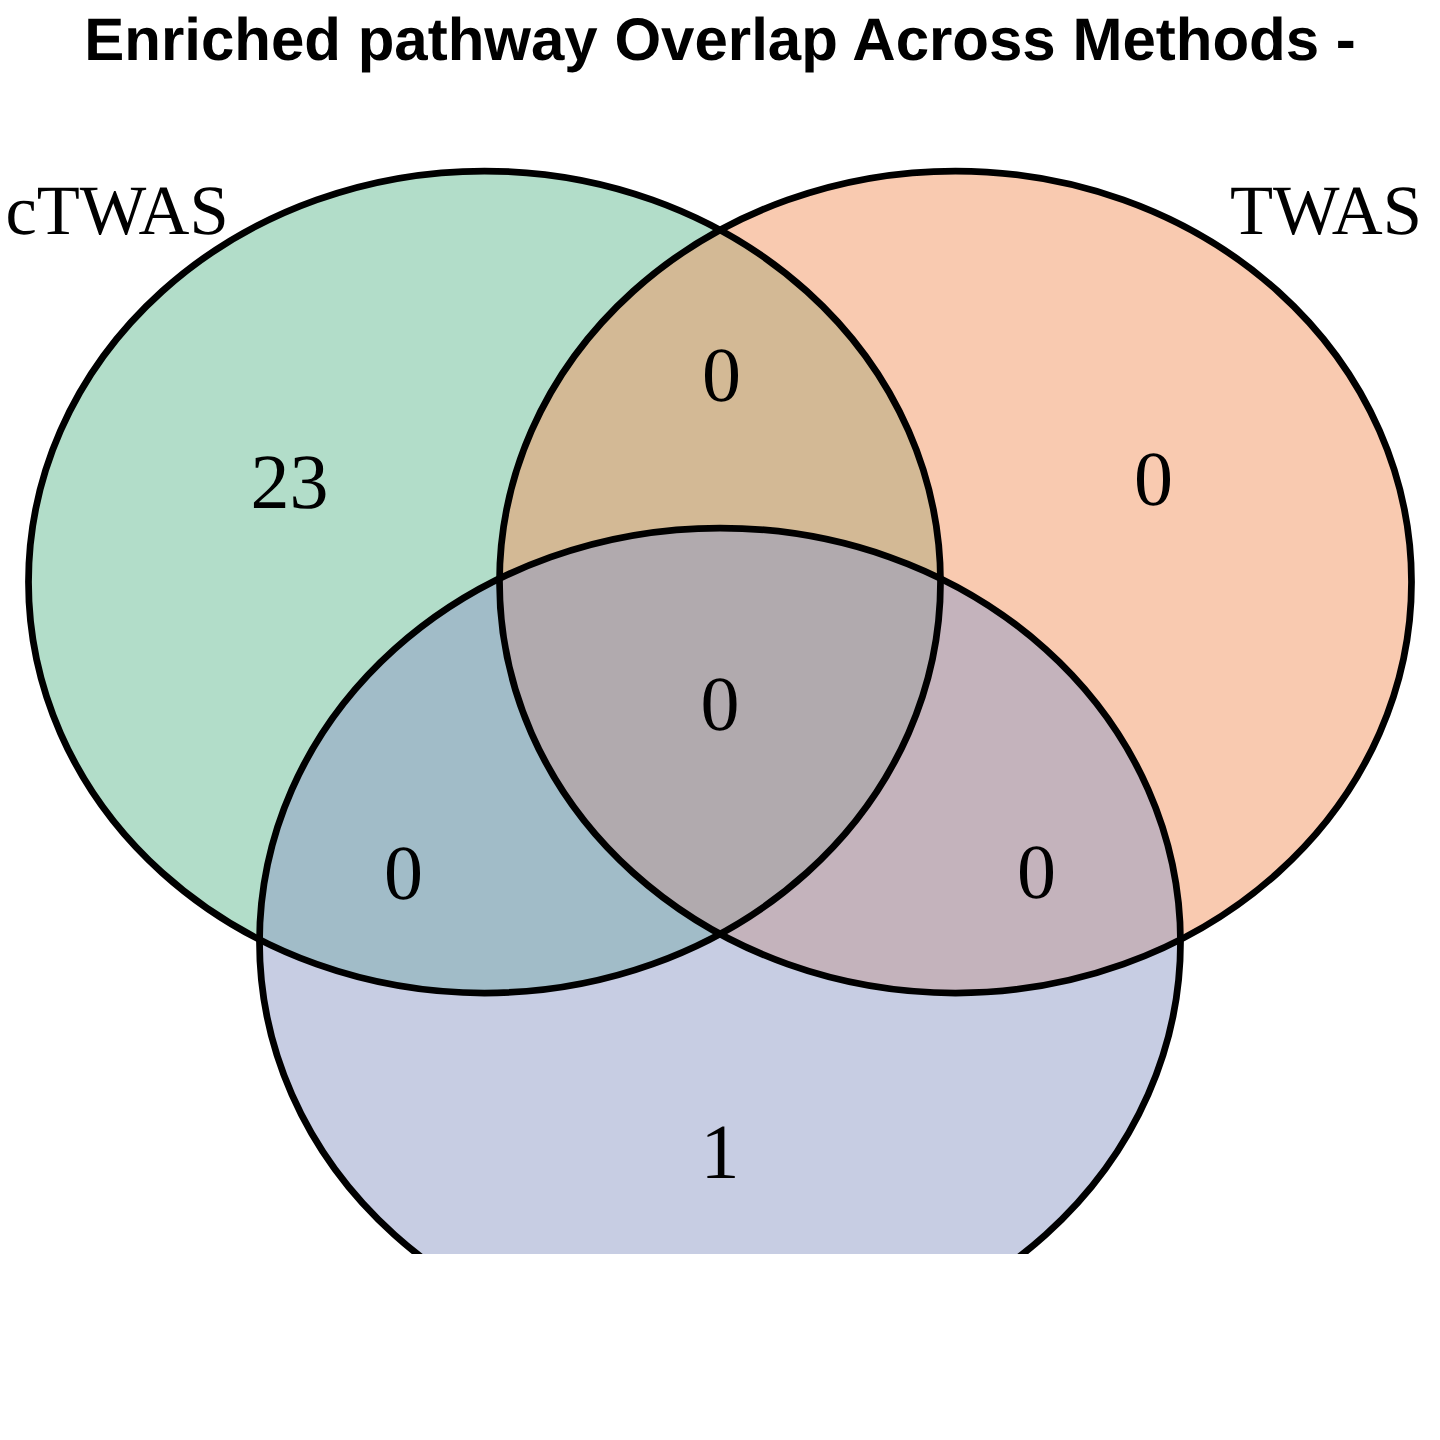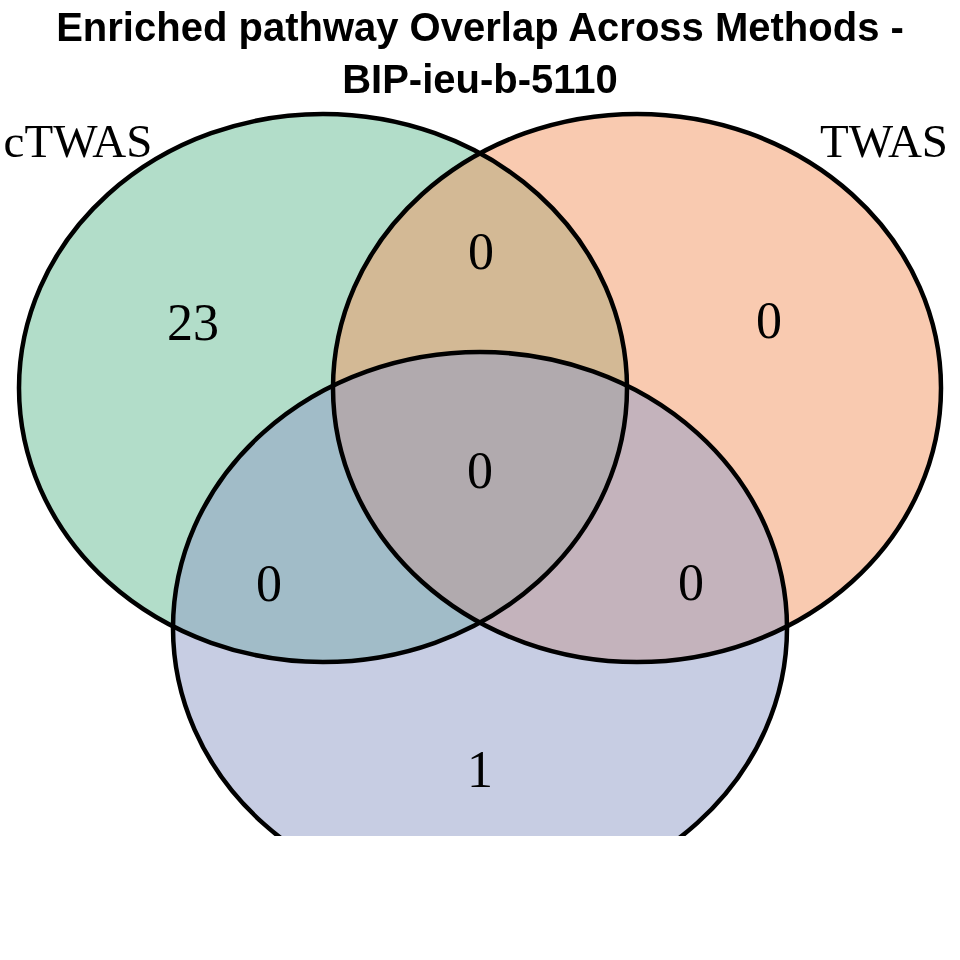--- a/index.html
+++ b/index.html
@@ -45,21 +45,20 @@
     color: #000;
   }
 </style>
 </head>
 <body>
 
 <div class="canvas">
 
   <div class="chart-title">
     <div>Enriched pathway Overlap Across Methods -</div>
-    <div>BIP-ieu-b-5110</div>
   </div>
 
   <svg class="venn-svg" viewBox="0 0 960 960">
     <g>
       <ellipse cx="323" cy="388" rx="304" ry="274" fill-opacity="0.5" fill="#65BB93"></ellipse>
       <ellipse cx="637" cy="388" rx="304" ry="274" fill-opacity="0.5" fill="#F39561"></ellipse>
       <ellipse cx="480" cy="628" rx="307" ry="276" fill-opacity="0.5" fill="#8F9BC7"></ellipse>
     </g>
     <g fill="none" stroke-width="4.5">
       <ellipse cx="323" cy="388" rx="304" ry="274" stroke="#000000"></ellipse>

